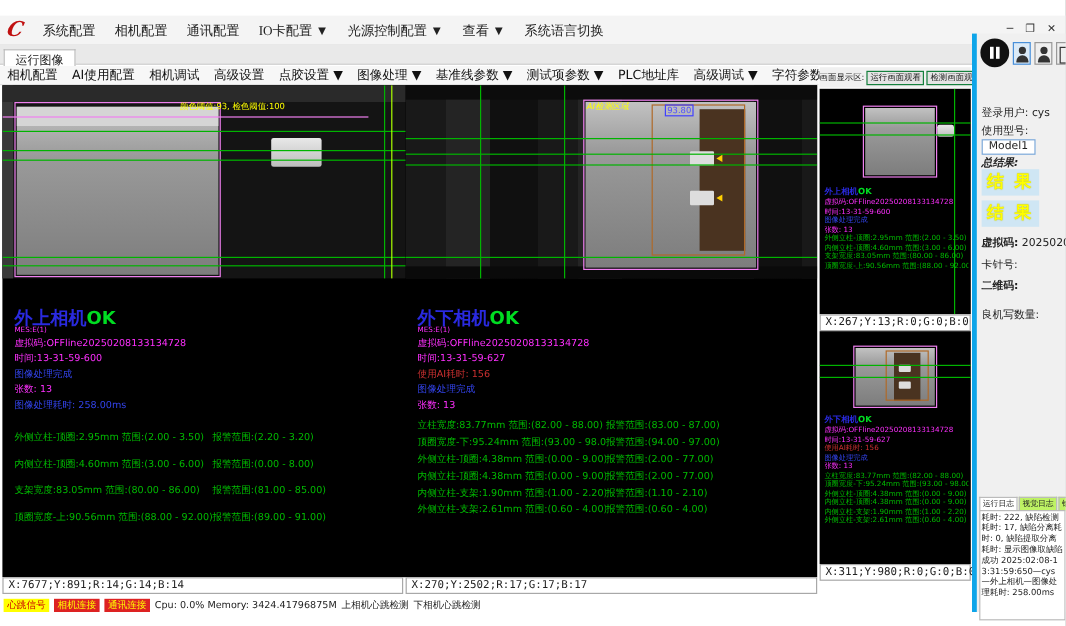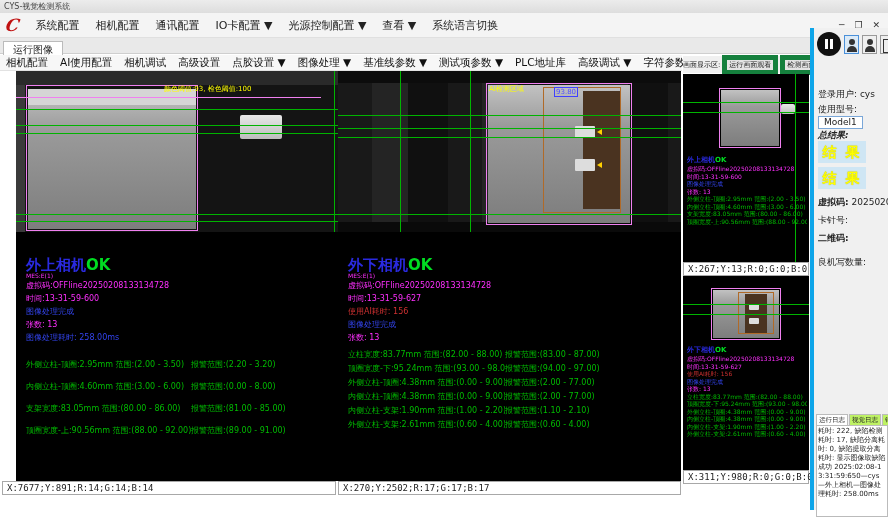--- a/index.html
+++ b/index.html
@@ -9,37 +9,37 @@
 
   
   .titlebar { position:absolute; top:0; left:0; width:888px; height:13px;
               background:linear-gradient(#ececec,#ddd); font-size:8px; color:#444;
               line-height:13px; padding-left:4px; }
   .menubar { position:absolute; top:13px; left:0; width:888px; height:25px;
              background:#f4f4f4; display:flex; align-items:center; font-size:11px; color:#222;
              border-bottom:1px solid #e0e0e0; }
   .logo { color:#c01010; font-weight:bold; font-style:italic; font-size:17px;
           font-family:"DejaVu Serif", serif; margin:0 8px 0 6px; transform:skewX(-12deg); }
-  .menu-item { padding:2px 8px; cursor:default; }
+  .menu-item { padding:2px 8px; cursor:default;font-family:Liberation Serif, serif; }
   .win-controls { margin-left:auto; display:flex; gap:10px; padding-right:8px; font-size:9px; color:#333; }
   .win-controls span { cursor:default; }
 
   .tabrow { position:absolute; top:38px; left:0; width:810px; height:16px; background:#e9e9e9;
             border-bottom:1px solid #cfcfcf; }
   .tab { display:inline-block; margin-left:3px; background:#fff; border:1px solid #bbb; border-bottom:none;
          font-size:10px; padding:1px 9px 2px; color:#222; }
 
   .toolbar { position:absolute; top:55px; left:0; width:682px; height:16px; background:#f7f7f7;
              display:flex; align-items:center; font-size:10.5px; color:#111; white-space:nowrap;
              border-bottom:1px solid #e2e2e2; }
   .tool-item { padding:0 6px; cursor:default; }
 
   
   .cam { position:absolute; background:#000; overflow:hidden; }
-  .cam-left { top:71px; left:16px; width:394px; height:410px; }
+  .cam-left { top:71px; left:2px; width:394px; height:410px; }
   .cam-mid  { top:71px; left:338px; width:343px; height:410px; }
   .imgarea { position:absolute; top:0; left:0; right:0; height:161px; background:#141414; }
 
   .hline { position:absolute; left:0; right:0; height:1px; background:#00b400; }
   .vline { position:absolute; top:0; bottom:0; width:1px; }
 
   .part-gray { position:absolute; background:linear-gradient(#c2c2c2 0%, #9a9a9a 30%, #7d7d7d 100%); }
   .pink-box { position:absolute; border:1px solid #f080f0; }
   .orange-box { position:absolute; border:1px solid #b06a28; }
   .overlay-label { position:absolute; color:#ffff00; font-size:7px; white-space:nowrap; line-height:9px; }
@@ -63,21 +63,21 @@
   .cam-left .mtext { width:165px; overflow:hidden; }
   .cam-mid  .mtext { width:157px; overflow:hidden; }
 
   .coordbar { position:absolute; height:14px; background:#fff; border:1px solid #a8a8a8;
               font-size:9px; color:#222; line-height:12px; padding-left:4px;
               font-family:"DejaVu Sans Mono", monospace; }
 
   
   .pv-header { position:absolute; top:56px; left:683px; width:126px; height:17px; background:#f0f0f0;
                display:flex; align-items:center; font-size:7px; color:#222; white-space:nowrap; }
-  .pv-tab { background:#e4e4e4; border:5px solid #15803d; padding:0 2px; margin-left:2px; line-height:10px; }
+  .pv-tab { background:#e4e4e4; border:1px solid #15803d; padding:0 2px; margin-left:2px; line-height:10px; }
   .thumb { position:absolute; left:683px; width:126px; background:#000; overflow:hidden; }
   .t-line6 { font-size:6px; line-height:7.5px; white-space:nowrap; overflow:hidden; }
   .t-title { font-size:7px; font-weight:bold; color:#2a2ae0; line-height:9px; }
 
   
   .sidebar { position:absolute; top:28px; left:810px; width:78px; height:482px; background:#f0f0f0;
              border-left:4px solid #0ea5e9; font-size:9px; color:#222; }
   .btnrow { position:absolute; top:4px; left:3px; display:flex; align-items:center; gap:3px; }
   .pausebtn { width:24px; height:24px; border-radius:50%; background:#111; position:relative; cursor:pointer; }
   .pausebtn::before, .pausebtn::after { content:""; position:absolute; top:7px; width:3px; height:10px; background:#fff; }
@@ -107,23 +107,20 @@
                display:flex; align-items:center; font-size:8px; gap:4px; padding-left:3px; white-space:nowrap; }
   .badge-y { background:#ffff00; color:#cc0000; padding:0 3px; line-height:11px; }
   .badge-r { background:#dd2222; color:#ffff00; padding:0 3px; line-height:11px; }
   .sb-txt { color:#222; }
 </style>
 </head>
 <body>
 
 <div class="app">
 
-  <div class="titlebar">
-    <span>CYS-视觉检测系统</span>
-  </div>
 
   <div class="menubar">
     <span class="logo">C</span>
     <span class="menu-item">系统配置</span>
     <span class="menu-item">相机配置</span>
     <span class="menu-item">通讯配置</span>
     <span class="menu-item">IO卡配置 ▼</span>
     <span class="menu-item">光源控制配置 ▼</span>
     <span class="menu-item">查看 ▼</span>
     <span class="menu-item">系统语言切换</span>
@@ -208,21 +205,21 @@
       <div style="position:absolute;left:0;top:0;right:0;height:12px;background:#0c0c0c;"></div>
       <div style="position:absolute;left:0;bottom:0;right:0;height:10px;background:#0a0a0a;"></div>
       <div class="part-gray" style="left:150px;top:14px;width:142px;height:138px;"></div>
       <div style="position:absolute;left:245px;top:20px;width:38px;height:118px;background:#4a3320;"></div>
       <div class="pink-box" style="left:148px;top:12px;width:146px;height:142px;"></div>
       <div class="orange-box" style="left:205px;top:16px;width:78px;height:126px;"></div>
       <div class="blob" style="left:237px;top:55px;width:20px;height:12px;"></div>
       <div class="blob" style="left:237px;top:88px;width:20px;height:12px;"></div>
       <div class="tri" style="left:259px;top:58px;"></div>
       <div class="tri" style="left:259px;top:91px;"></div>
-      <div class="overlay-label" style="left:151px;top:14px;">AI检测区域</div>
+      <div class="overlay-label" style="left:151px;top:14px;font-style:italic;">AI检测区域</div>
       <div class="blue-chip" style="left:216px;top:16px;">93.80</div>
       <div class="hline" style="top:44px;"></div>
       <div class="hline" style="top:57px;"></div>
       <div class="hline" style="top:66px;"></div>
       <div class="hline" style="top:143px;"></div>
       <div class="vline" style="left:62px;background:#00b400;"></div>
       <div class="vline" style="left:132px;background:#00b400;"></div>
     </div>
     <div class="caminfo">
       <div class="cam-title">
@@ -343,14 +340,22 @@
     <div class="srow" style="top:204px;font-weight:bold;">二维码:</div>
     <div class="srow" style="top:228px;">良机写数量:</div>
     <div class="logtabs">
       <span class="logtab sel">运行日志</span>
       <span class="logtab">视觉日志</span>
       <span class="logtab">错误日志</span>
     </div>
     <div class="logbox">耗时: 222, 缺陷检测耗时: 17, 缺陷分离耗时: 0, 缺陷提取分离耗时: 显示图像取缺陷成功 2025:02:08-13:31:59:650—cys—外上相机—图像处理耗时: 258.00ms</div>
   </div>
 
+  <div class="statusbar">
+    <span class="badge-y">心跳信号</span>
+    <span class="badge-r">相机连接</span>
+    <span class="badge-r">通讯连接</span>
+    <span class="sb-txt">Cpu: 0.0% Memory: 3424.41796875M</span>
+    <span class="sb-txt">上相机心跳检测</span>
+    <span class="sb-txt">下相机心跳检测</span>
+  </div>
 
 </div>
 
 </body></html>

